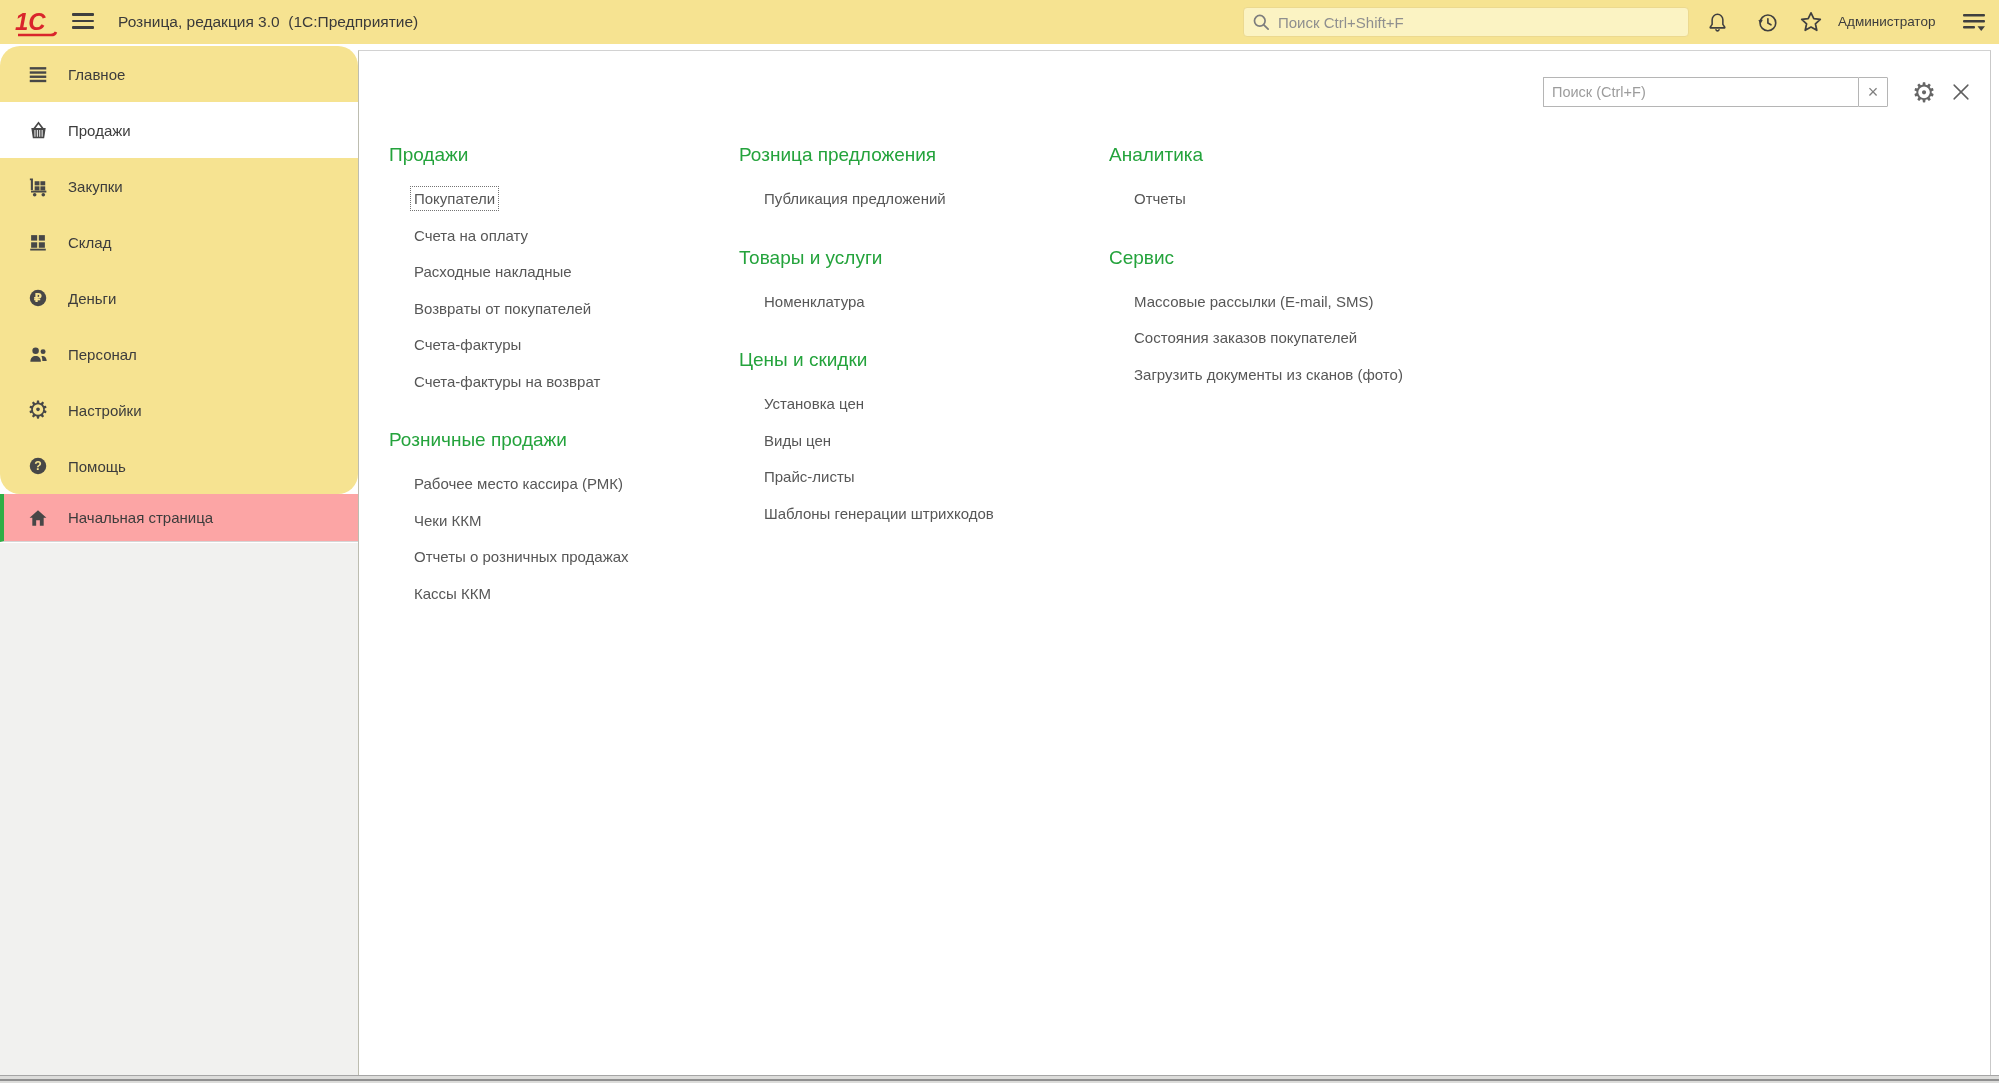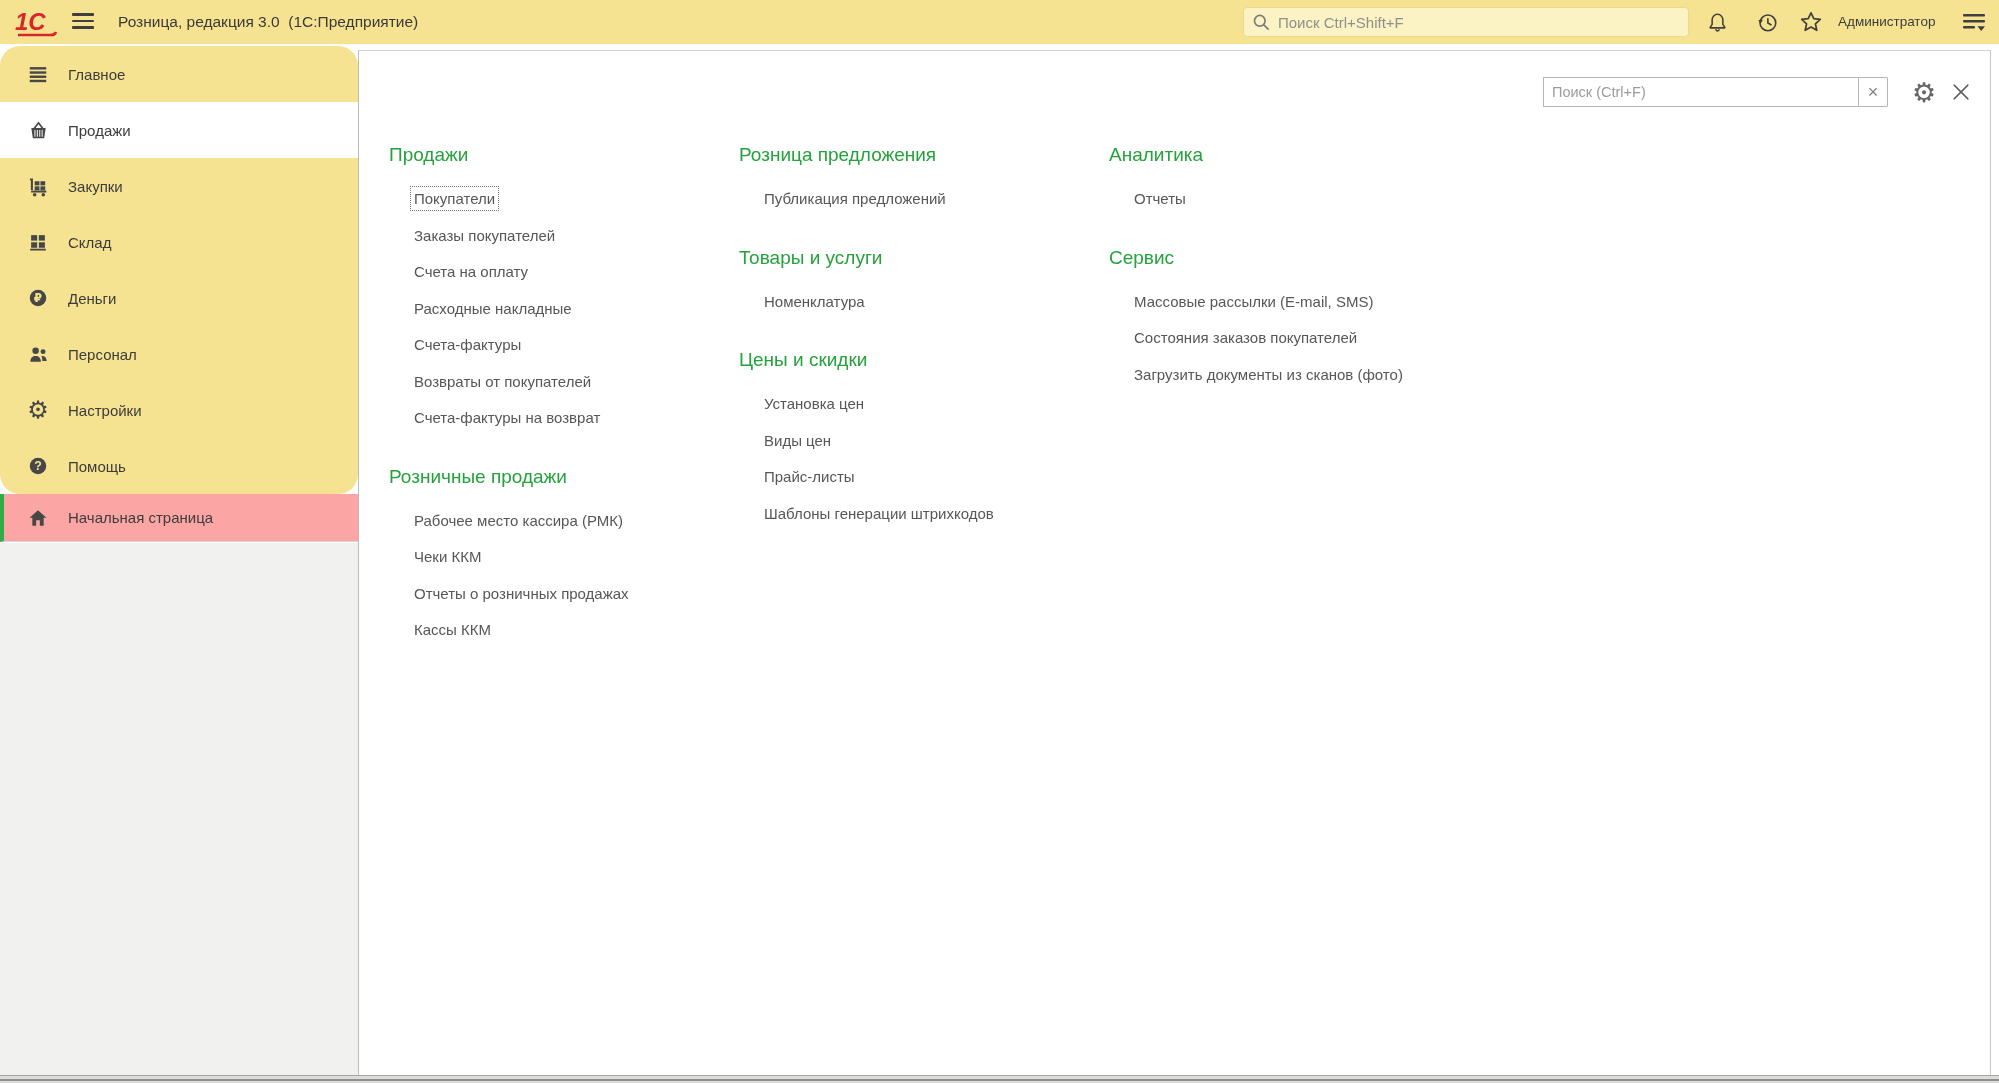--- a/index.html
+++ b/index.html
@@ -220,25 +220,24 @@
       <svg width="22" height="22" viewBox="0 0 24 24" stroke="#5f5f5f" stroke-width="1.6" stroke-linecap="round">
         <path d="M4.5 4.5 L19.5 19.5"></path>
           <path d="M19.5 4.5 L4.5 19.5"></path>
       </svg>
     </div>
     <div id="columns">
         <div class="col c0">
           <div class="section">
             <h2>Продажи</h2>
             <div class="cmd focused"><span>Покупатели</span></div>
-            <div class="cmd"><span>Заказы покупателей</span></div>
             <div class="cmd"><span>Счета на оплату</span></div>
             <div class="cmd"><span>Расходные накладные</span></div>
+            <div class="cmd"><span>Возвраты от покупателей</span></div>
             <div class="cmd"><span>Счета-фактуры</span></div>
-            <div class="cmd"><span>Возвраты от покупателей</span></div>
             <div class="cmd"><span>Счета-фактуры на возврат</span></div>
           </div>
           <div class="section">
             <h2>Розничные продажи</h2>
             <div class="cmd"><span>Рабочее место кассира (РМК)</span></div>
             <div class="cmd"><span>Чеки ККМ</span></div>
             <div class="cmd"><span>Отчеты о розничных продажах</span></div>
             <div class="cmd"><span>Кассы ККМ</span></div>
           </div>
         </div>

